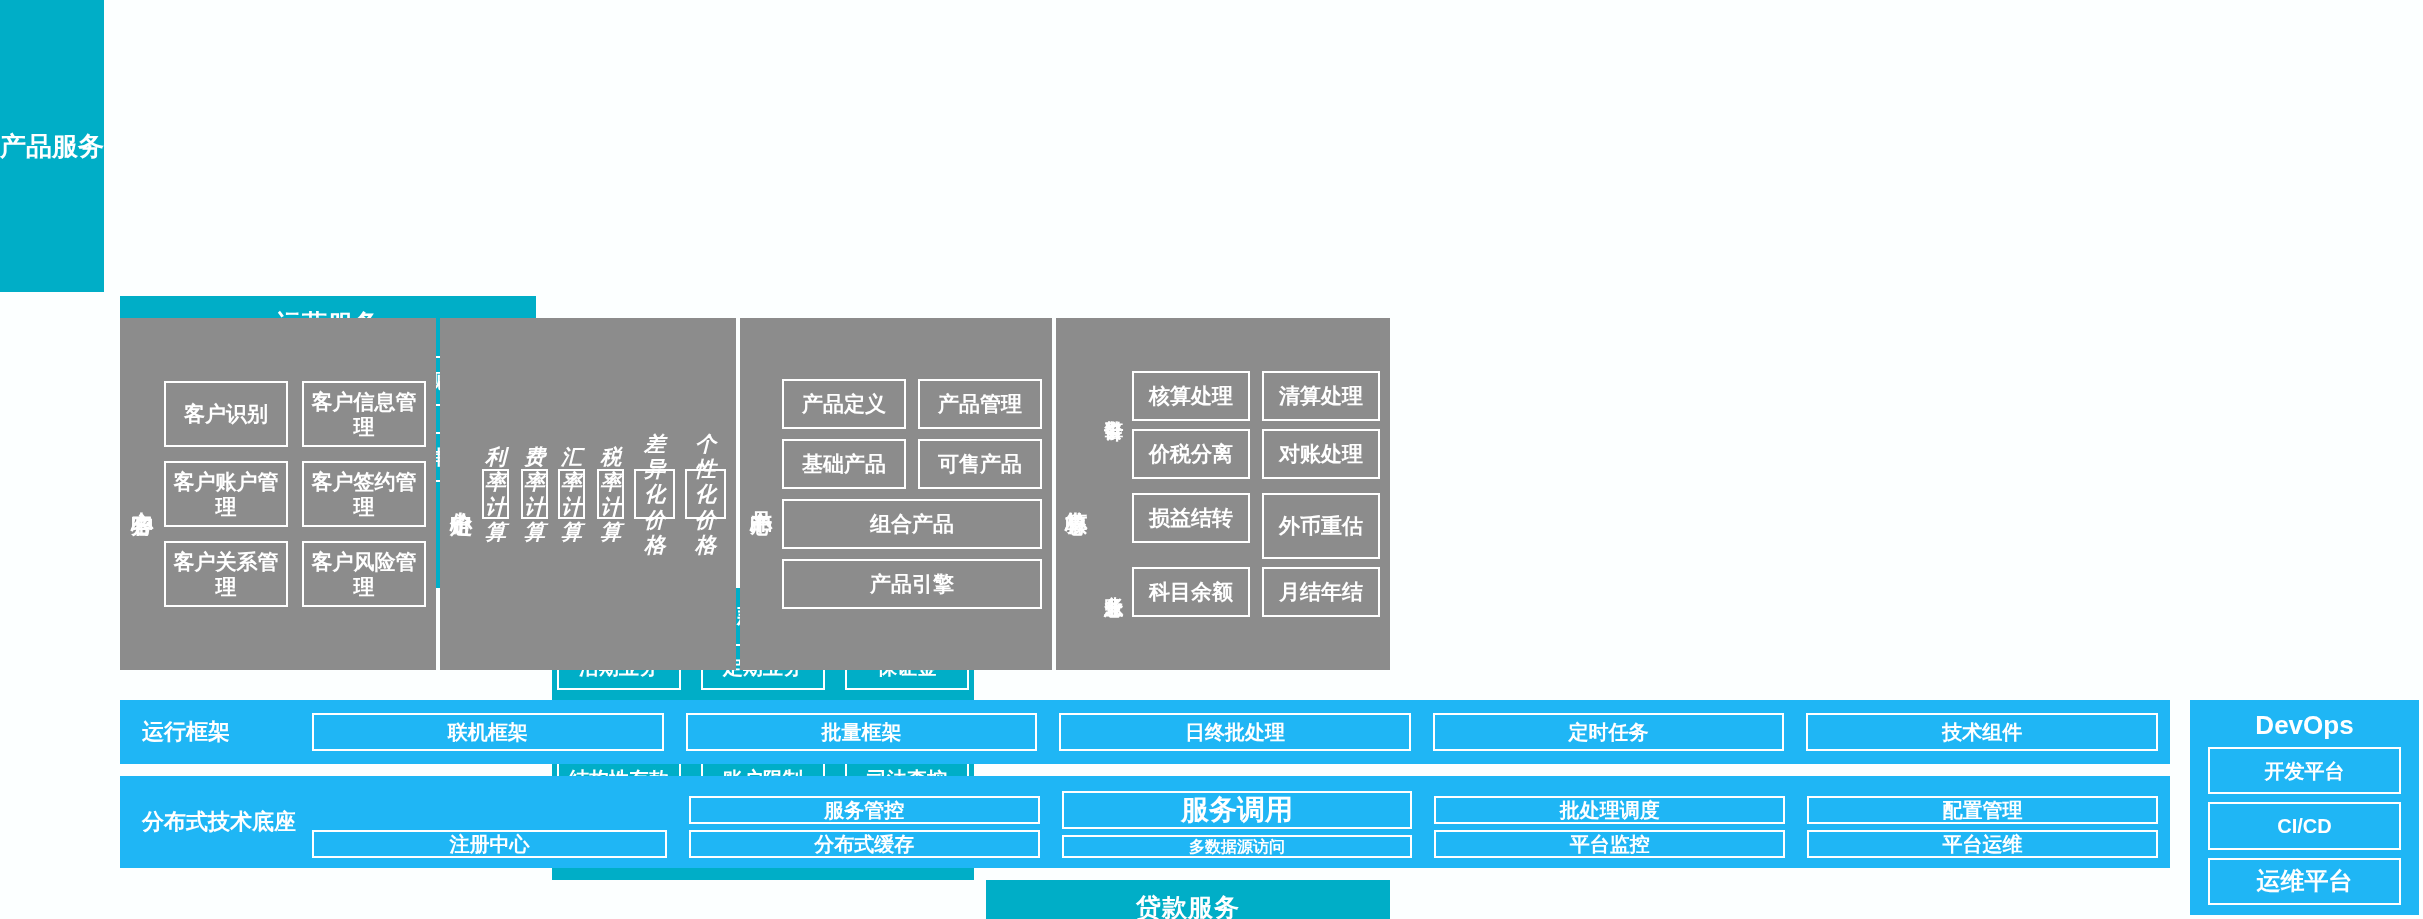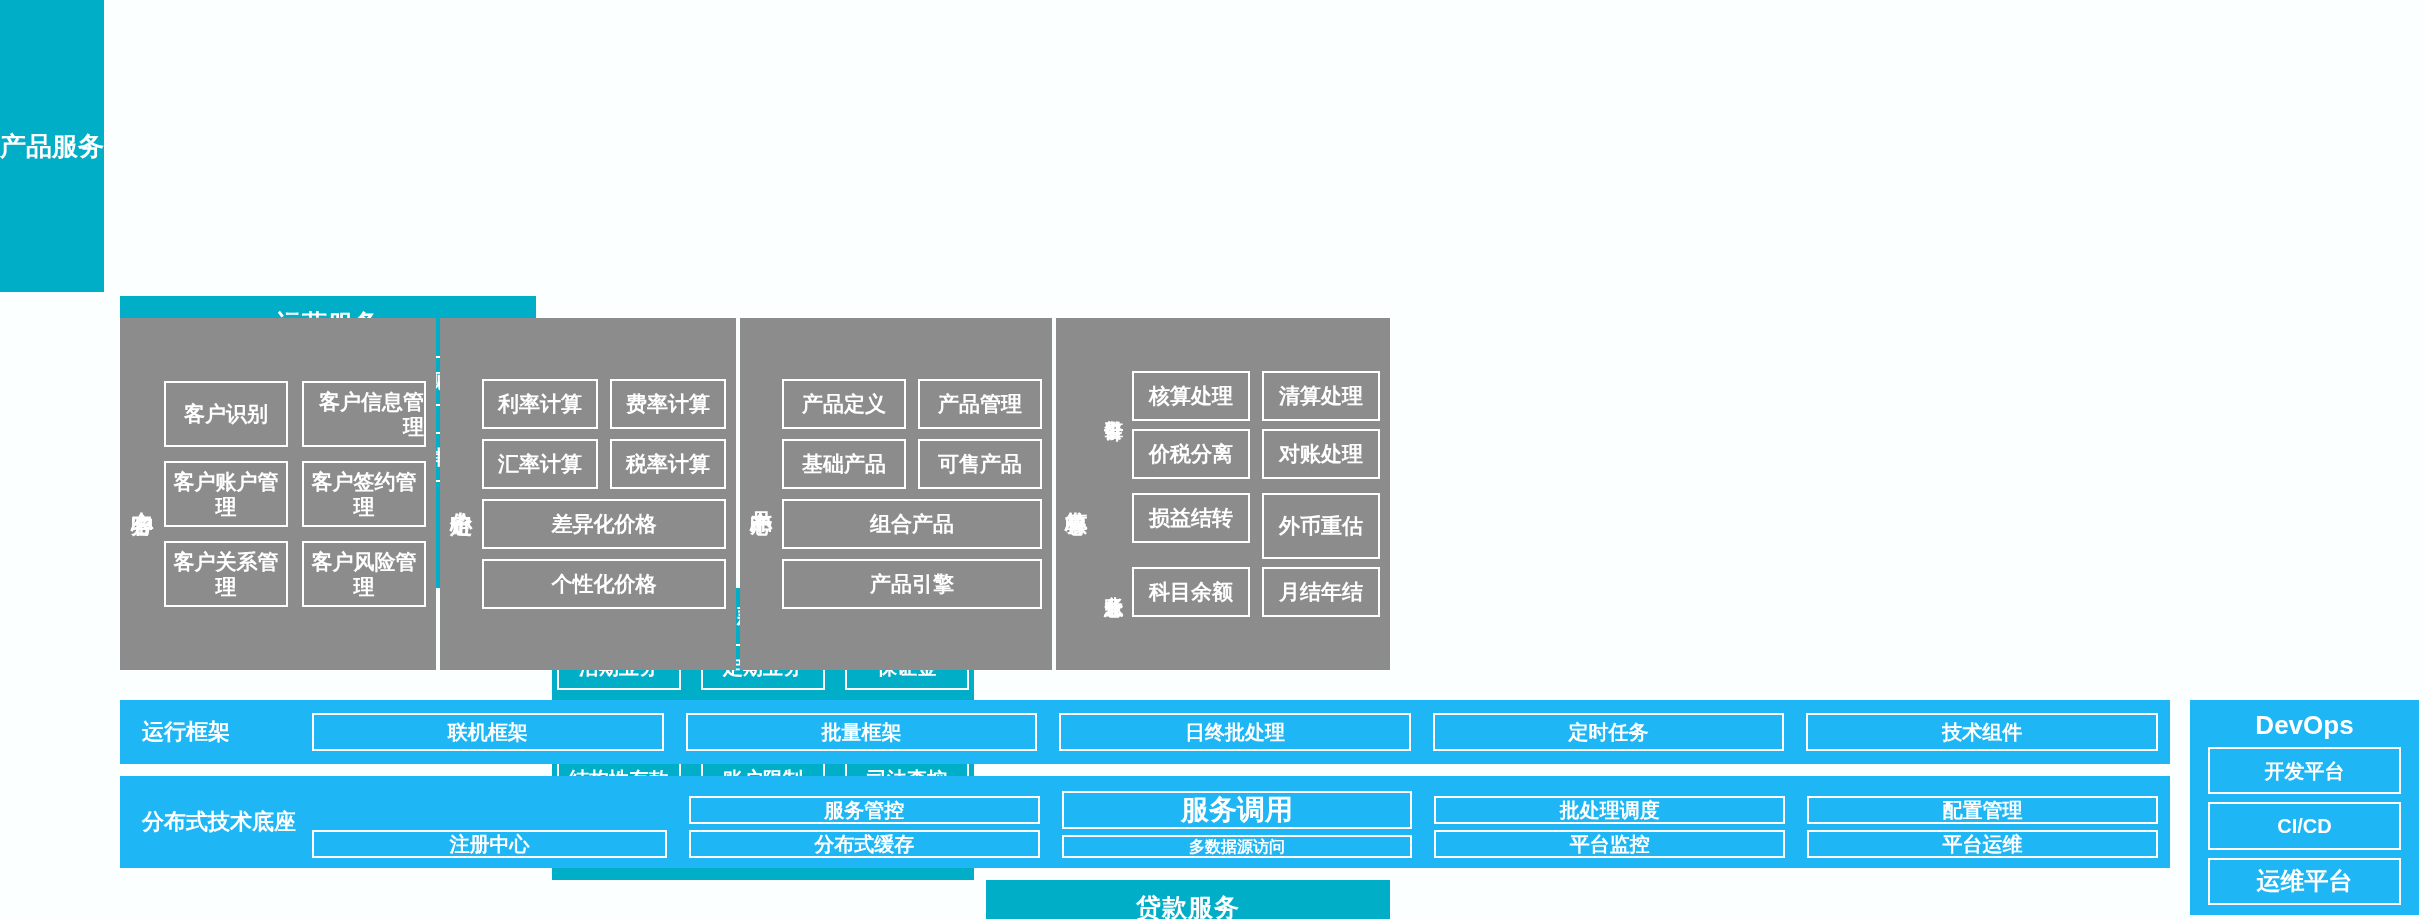--- a/index.html
+++ b/index.html
@@ -116,38 +116,38 @@
 
   </div>
 
   <div class="gray" id="grp-customer" style="position: absolute; display: flex; align-items: center; box-sizing: border-box; left: 120px; top: 318px; width: 316px; height: 352px;">
     <div class="vlabel" style="width:44px;height:100%;">
       <span>客户中心</span>
     </div>
     <div style="display:flex;flex-direction:column;gap:14px;padding:14px 10px 14px 0;flex:1;">
       <div class="row" style="gap:14px;">
         <div class="cell" style="flex:1;height:66px;">客户识别</div>
-        <div class="cell" style="flex:1;height:66px;text-align:right;">客户信息管理</div>
+        <div class="cell" style="flex:1;height:66px;">客户信息管理</div>
       </div>
       <div class="row" style="gap:14px;">
         <div class="cell" style="flex:1;height:66px;">客户账户管理</div>
         <div class="cell" style="flex:1;height:66px;">客户签约管理</div>
       </div>
       <div class="row" style="gap:14px;">
         <div class="cell" style="flex:1;height:66px;">客户关系管理</div>
         <div class="cell" style="flex:1;height:66px;">客户风险管理</div>
       </div>
     </div>
   </div>
 
   <div class="gray" id="grp-pricing" style="position: absolute; display: flex; align-items: center; box-sizing: border-box; left: 440px; top: 318px; width: 296px; height: 352px;">
     <div class="vlabel" style="width:42px;height:100%;">
       <span>定价中心</span>
     </div>
-    <div style="display:flex;flex-direction:column;gap:10px;padding:12px 10px 12px 0;flex:1;">
+    <div style="display:flex;flex-direction:row;gap:10px;padding:12px 10px 12px 0;flex:1;font-style:italic;">
       <div class="row" style="gap:12px;">
         <div class="cell" style="flex:1;height:50px;">利率计算</div>
         <div class="cell" style="flex:1;height:50px;">费率计算</div>
       </div>
       <div class="row" style="gap:12px;">
         <div class="cell" style="flex:1;height:50px;">汇率计算</div>
         <div class="cell" style="flex:1;height:50px;">税率计算</div>
       </div>
       <div class="cell" style="height:50px;">差异化价格</div>
       <div class="cell" style="height:50px;">个性化价格</div>

